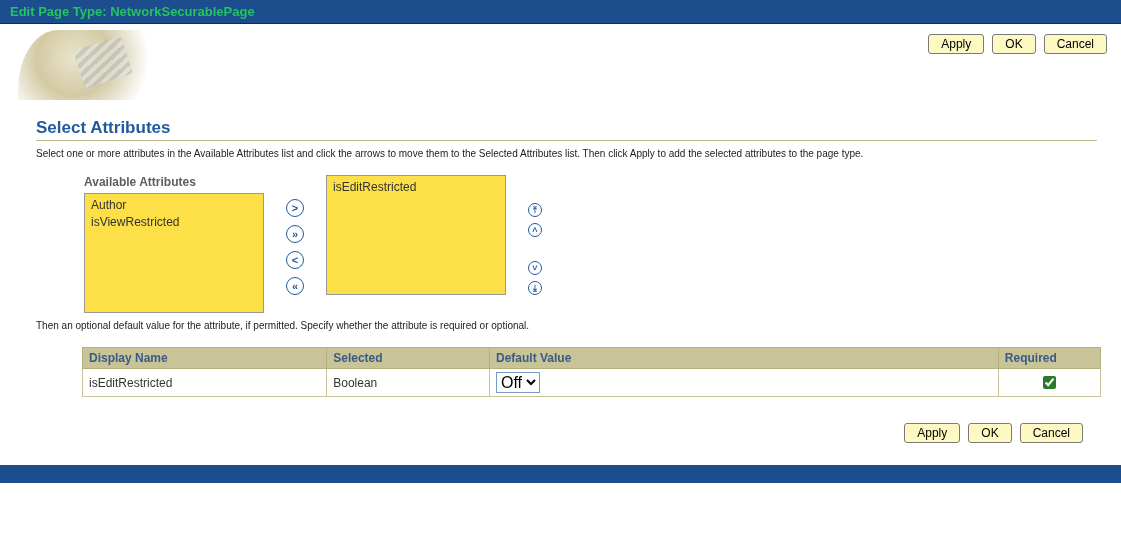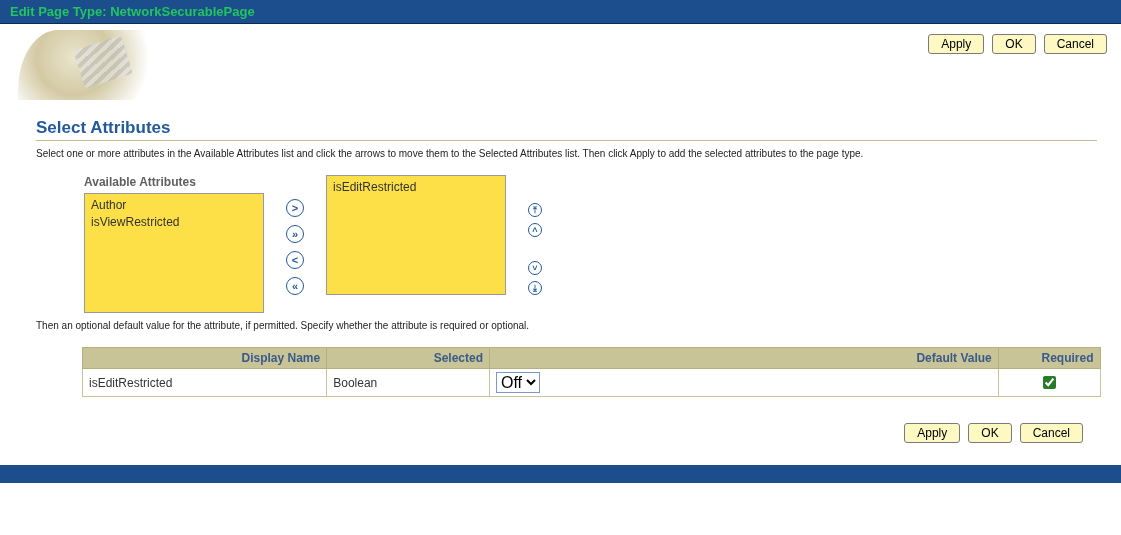--- a/index.html
+++ b/index.html
@@ -127,21 +127,21 @@
     border-collapse: collapse;
     font-size: 12px;
     margin-top: 12px;
   }
   table.props th {
     background: #c9c497;
     color: #3a5a88;
     border: 1px solid #b5b080;
     padding: 3px 6px;
     font-weight: bold;
-    text-align: right;
+    text-align: left;
   }
   table.props td {
     border: 1px solid #c9c497;
     padding: 3px 6px;
     text-align: left;
     vertical-align: middle;
   }
   table.props td.center { text-align: center; }
   .select-box {
     font-size: 16px;

